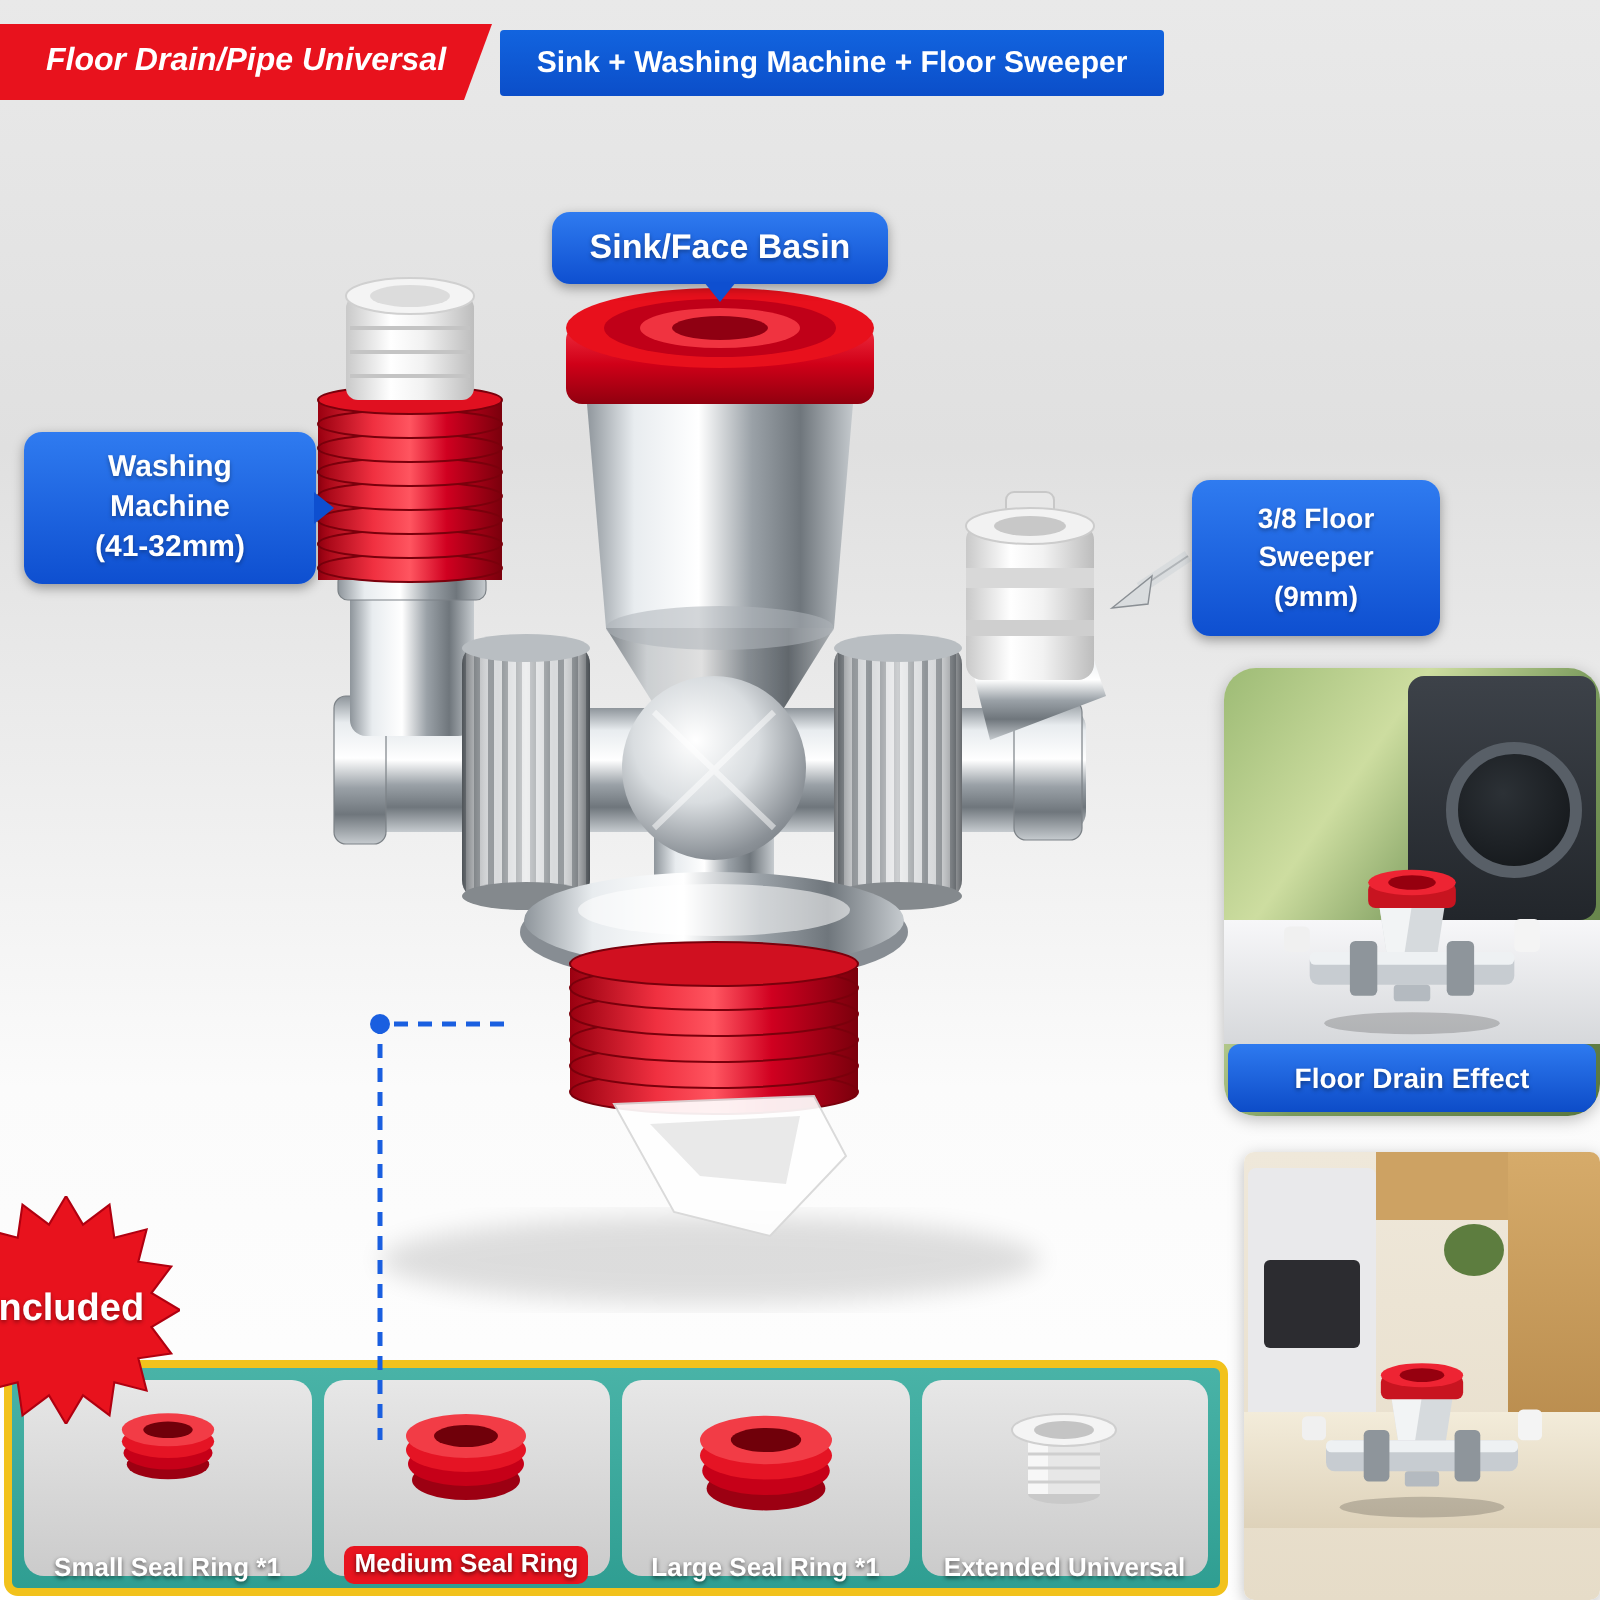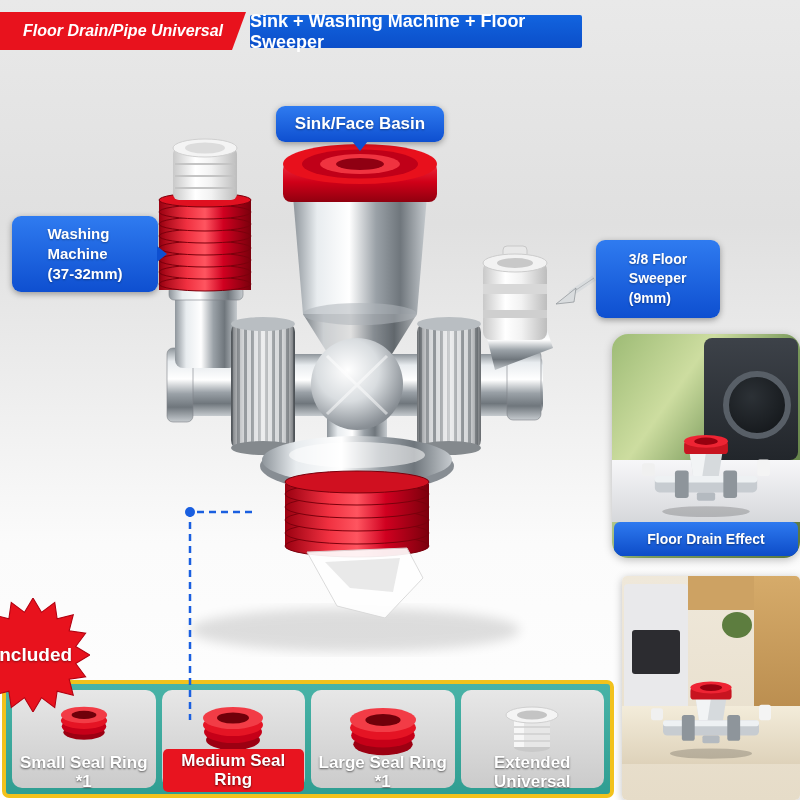--- a/index.html
+++ b/index.html
@@ -12,29 +12,29 @@
   .hdr-red{
     position:absolute;left:0;top:12px;width:246px;height:38px;background:#e8121d;
     clip-path:polygon(0 0,100% 0,calc(100% - 14px) 100%,0 100%);
     color:#fff;font-weight:bold;font-size:16px;display:flex;align-items:center;justify-content:center;
     z-index:30;
     font-style:italic;
   }
   .hdr-blue{
     position:absolute;left:250px;top:15px;width:332px;height:33px;
     background:linear-gradient(180deg,#1264df,#0b4ec9);
-    color:#fff;font-weight:bold;font-size:18px;display:flex;align-items:center;justify-content:center;
+    color:#fff;font-weight:bold;font-size:15px;display:flex;align-items:center;justify-content:center;
     z-index:30;border-radius:2px;
   }
   
   .product{position:absolute;left:55px;top:70px;z-index:10;}
   
   .badge{
     position:absolute;background:linear-gradient(180deg,#2f7bf0,#0e4fd0);
-    color:#fff;font-weight:bold;border-radius:9px;
+    color:#fff;font-weight:bold;border-radius:9px;text-align:center;
     box-shadow:0 2px 6px rgba(0,0,0,.35);text-shadow:0 1px 2px rgba(0,0,0,.35);
     z-index:32;display:flex;align-items:center;justify-content:center;
   }
   .preline{white-space:pre-line;}
   .badge-sink{left:276px;top:106px;width:168px;height:36px;font-size:17px;}
   .badge-wm{left:12px;top:216px;width:146px;height:76px;font-size:15px;line-height:1.35;}
   .badge-fs{left:596px;top:240px;width:124px;height:78px;font-size:14px;line-height:1.4;}
   .ptr-down{position:absolute;left:50%;bottom:-9px;margin-left:-8px;width:0;height:0;
     border-left:8px solid transparent;border-right:8px solid transparent;border-top:10px solid #0e4fd0;}
   .ptr-right{position:absolute;right:-9px;top:50%;margin-top:-8px;width:0;height:0;
@@ -74,21 +74,21 @@
     background:linear-gradient(180deg,#49b3a7,#2f9e92);
     display:flex;gap:6px;padding:6px;z-index:22;
   }
   .card{
     position:relative;flex:1;border-radius:10px;
     background:linear-gradient(180deg,#e7e7e7,#cbcbcb);
     display:flex;align-items:flex-start;justify-content:center;padding-top:8px;
   }
   .card-label{
     position:absolute;left:1px;right:1px;bottom:-4px;text-align:center;
-    font-size:17px;font-weight:bold;color:#fff;line-height:1.15;
+    font-size:13px;font-weight:bold;color:#fff;line-height:1.15;
     text-shadow:0 1px 2px rgba(0,0,0,.6);
   }
   .hl{display:inline-block;background:#e8141f;border-radius:5px;padding:2px 5px;}
   
   .star{position:absolute;left:-24px;top:598px;width:114px;height:114px;z-index:35;}
   .star-text{
     position:absolute;inset:0;display:flex;align-items:center;justify-content:center;
     color:#fff;font-weight:bold;font-size:19px;text-shadow:0 1px 2px rgba(0,0,0,.4);
   }
   
@@ -247,21 +247,21 @@
     </g>
   </svg>
 
   <div class="badge badge-sink">
     <span>Sink/Face Basin</span>
     <i class="ptr-down"></i>
   </div>
   <div class="badge badge-wm">
     <span class="preline">Washing
 Machine
-(37-32mm)</span>
+(41-32mm)</span>
     <i class="ptr-right"></i>
   </div>
   <div class="badge badge-fs">
     <span class="preline">3/8 Floor
 Sweeper
 (9mm)</span>
   </div>
   <svg class="fs-arrow" width="44" height="36" viewBox="0 0 44 36">
     <line x1="40" y1="6" x2="16" y2="22" stroke="#d9dcde" stroke-width="6"></line>
     <line x1="40" y1="6" x2="16" y2="22" stroke="#8a8f94" stroke-width="1" opacity="0.5"></line>

